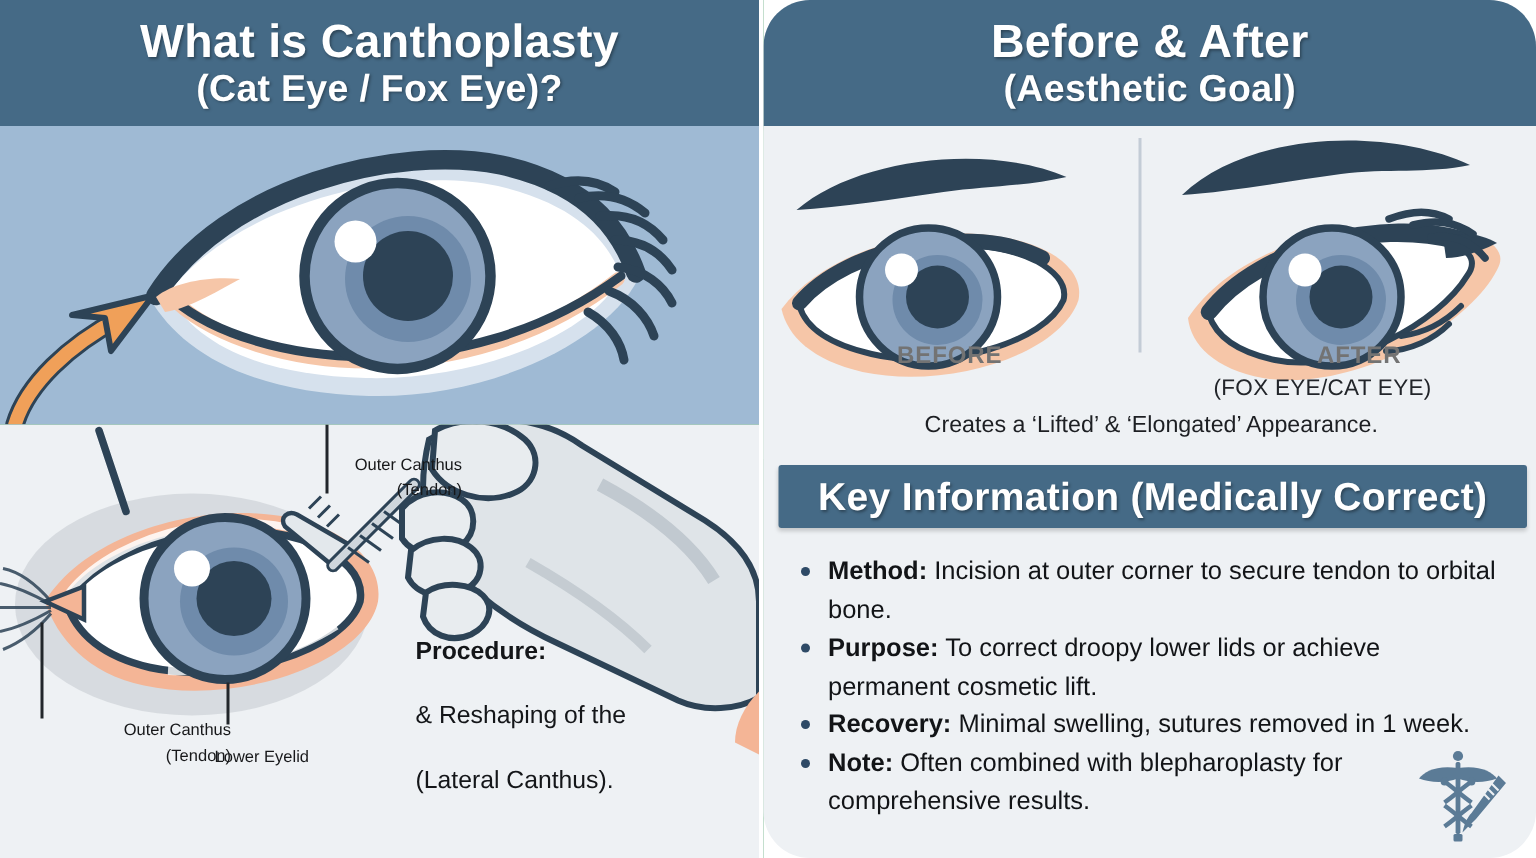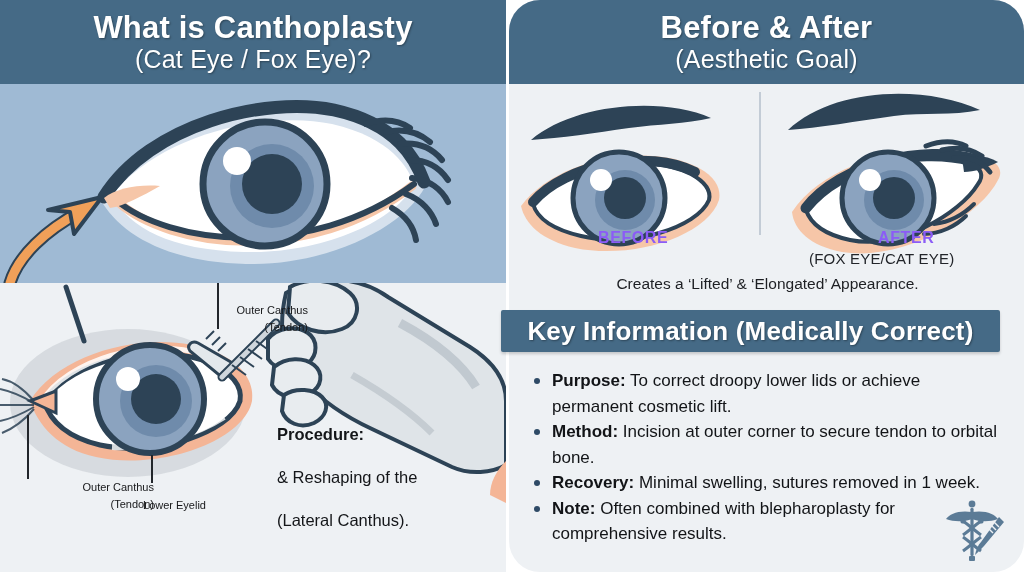--- a/index.html
+++ b/index.html
@@ -23,21 +23,21 @@
 
   .band{
     position:relative;
     background:#456a86;
     color:#ffffff;
     text-align:center;
     display:flex;flex-direction:column;justify-content:center;align-items:center;
     box-shadow:0 2px 3px rgba(0,0,0,.18);
   }
   .band .l1{font-weight:bold;letter-spacing:.2px;text-shadow:1px 1px 2px rgba(0,0,0,.35);}
-  .band .l2{font-weight:normal;letter-spacing:.2px;text-shadow:1px 1px 2px rgba(0,0,0,.35);}
+  .band .l2{font-weight:bold;letter-spacing:.2px;text-shadow:1px 1px 2px rgba(0,0,0,.35);}
 
   #left-header{height:84px;}
   #left-header .l1{font-size:31px;line-height:33px;}
   #left-header .l2{font-size:25px;line-height:30px;}
 
   #right-header{height:84px;}
   #right-header .l1{font-size:31px;line-height:33px;}
   #right-header .l2{font-size:25px;line-height:30px;}
 
   
@@ -77,33 +77,33 @@
 
   
   .ba-area{position:relative;height:222px;background:#eef1f4;}
   .ba-divider{
     position:absolute;left:765px;top:106px;width:2px;height:143px;
     background:#c3ccd6;
   }
   .ba-label{
     position:absolute;
     font-weight:bold;font-size:16px;letter-spacing:.6px;
-    color:#8b5cf6;
+    color:#737373;
   }
   .ba-sub{
     position:absolute;
     font-size:15px;color:#22252a;letter-spacing:.2px;
   }
   .ba-caption{
     position:absolute;left:2px;right:0;top:275px;
     text-align:center;font-size:15.5px;color:#1d1f23;
   }
 
   #keyinfo-header{
-    position:absolute;left:501px;top:310px;width:499px;height:42px;
+    position:absolute;left:519px;top:310px;width:499px;height:42px;
     border-radius:2px;
   }
   #keyinfo-header .l1{font-size:26px;line-height:30px;}
 
   .bullets{
     position:absolute;left:530px;top:368px;width:470px;
     color:#121417;
     font-size:17px;
     line-height:25.5px;
   }
@@ -331,22 +331,22 @@
     <div class="ba-sub" style="left:300px;top:250px;">(FOX EYE/CAT EYE)</div>
 
     <div class="ba-caption">Creates a ‘Lifted’ &amp; ‘Elongated’ Appearance.</div>
   </div>
 
   <div class="band" id="keyinfo-header">
     <div class="l1">Key Information (Medically Correct)</div>
   </div>
 
   <div class="bullets">
+    <div class="bullet"><b>Method:</b><span> Incision at outer corner to secure tendon to orbital bone.</span></div>
     <div class="bullet"><b>Purpose:</b><span> To correct droopy lower lids or achieve permanent cosmetic lift.</span></div>
-    <div class="bullet"><b>Method:</b><span> Incision at outer corner to secure tendon to orbital bone.</span></div>
     <div class="bullet"><b>Recovery:</b><span> Minimal swelling, sutures removed in 1 week.</span></div>
     <div class="bullet"><b>Note:</b><span> Often combined with blepharoplasty for comprehensive results.</span></div>
   </div>
 
   <svg id="caduceus" viewBox="0 0 62 66">
     <g fill="#5b7b96">
       <circle cx="28" cy="7" r="3.4"></circle>
       <rect x="26.4" y="11" width="3.2" height="48" rx="1.2"></rect>
       <path d="M28 15 C14 13 6 17 2 22 C10 25 20 25 28 22 Z"></path>
       <path d="M28 15 C42 13 50 17 54 22 C46 25 36 25 28 22 Z"></path>

